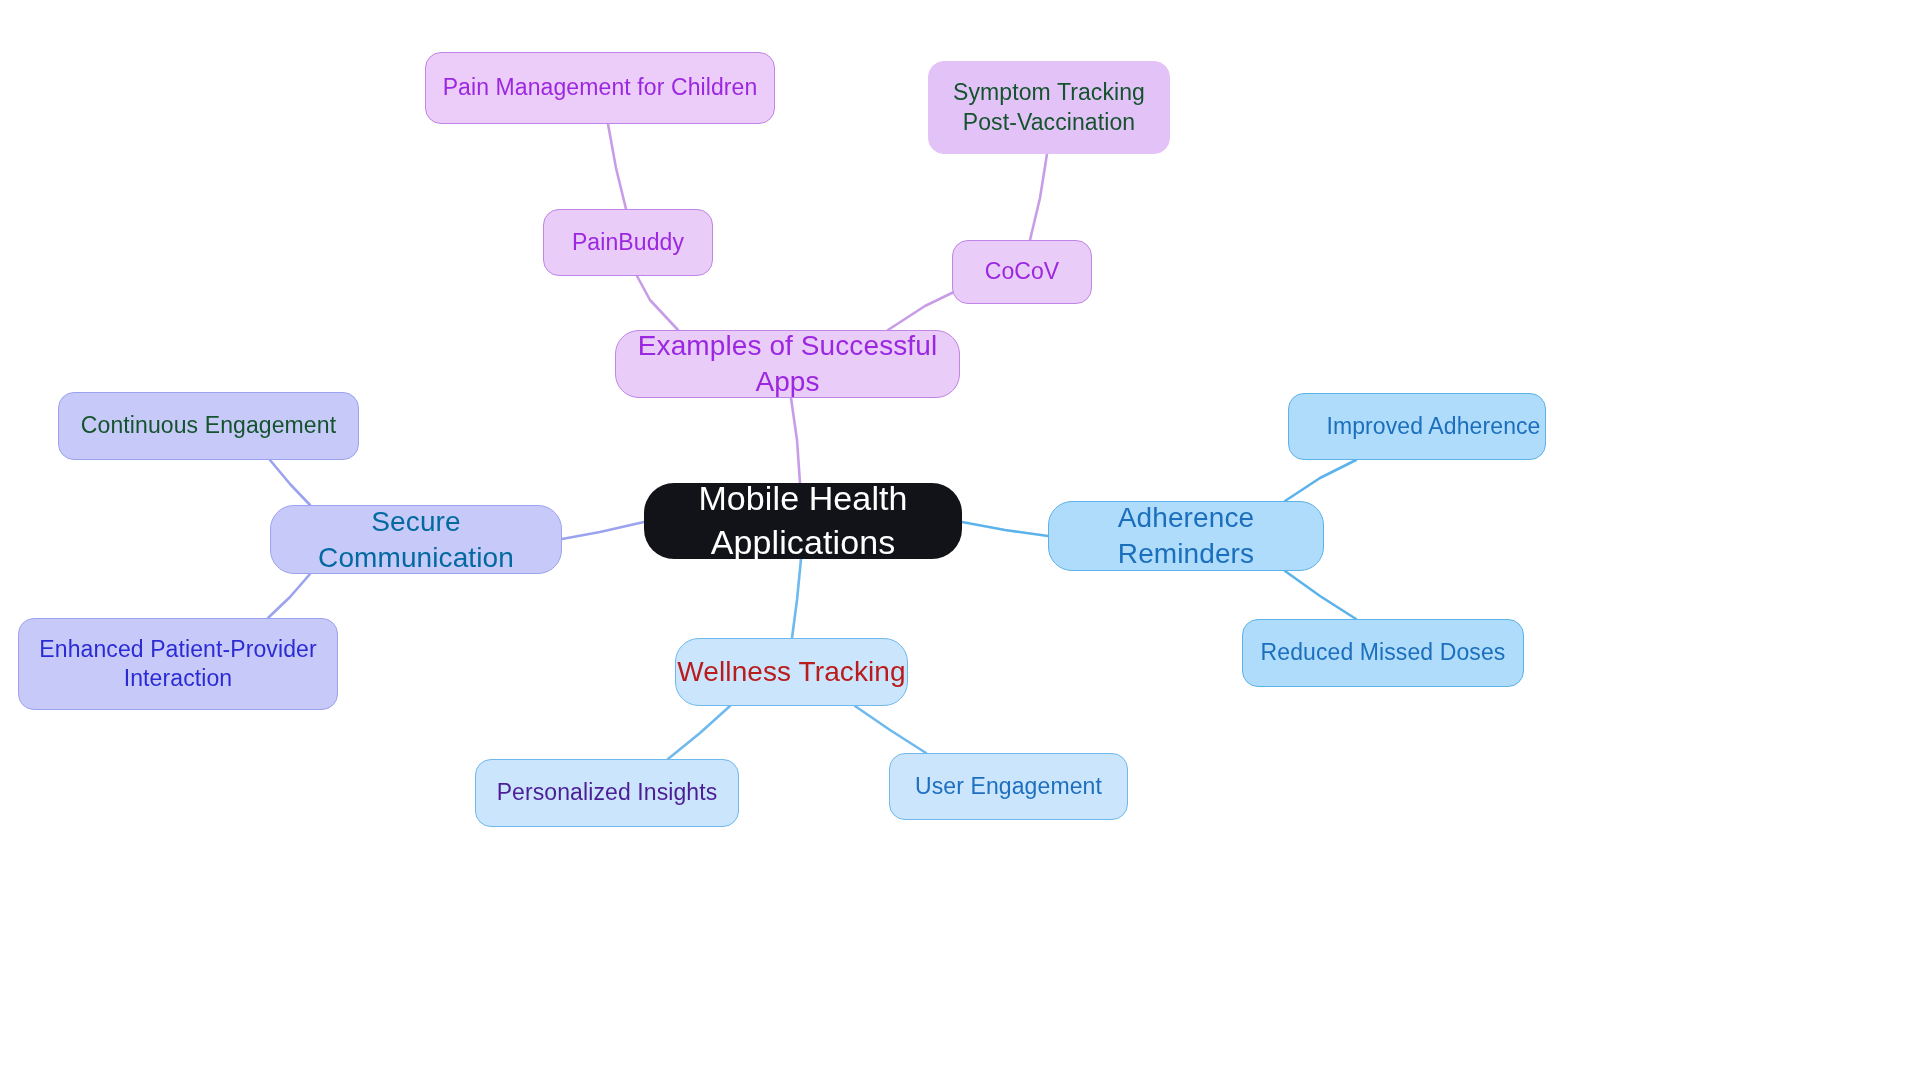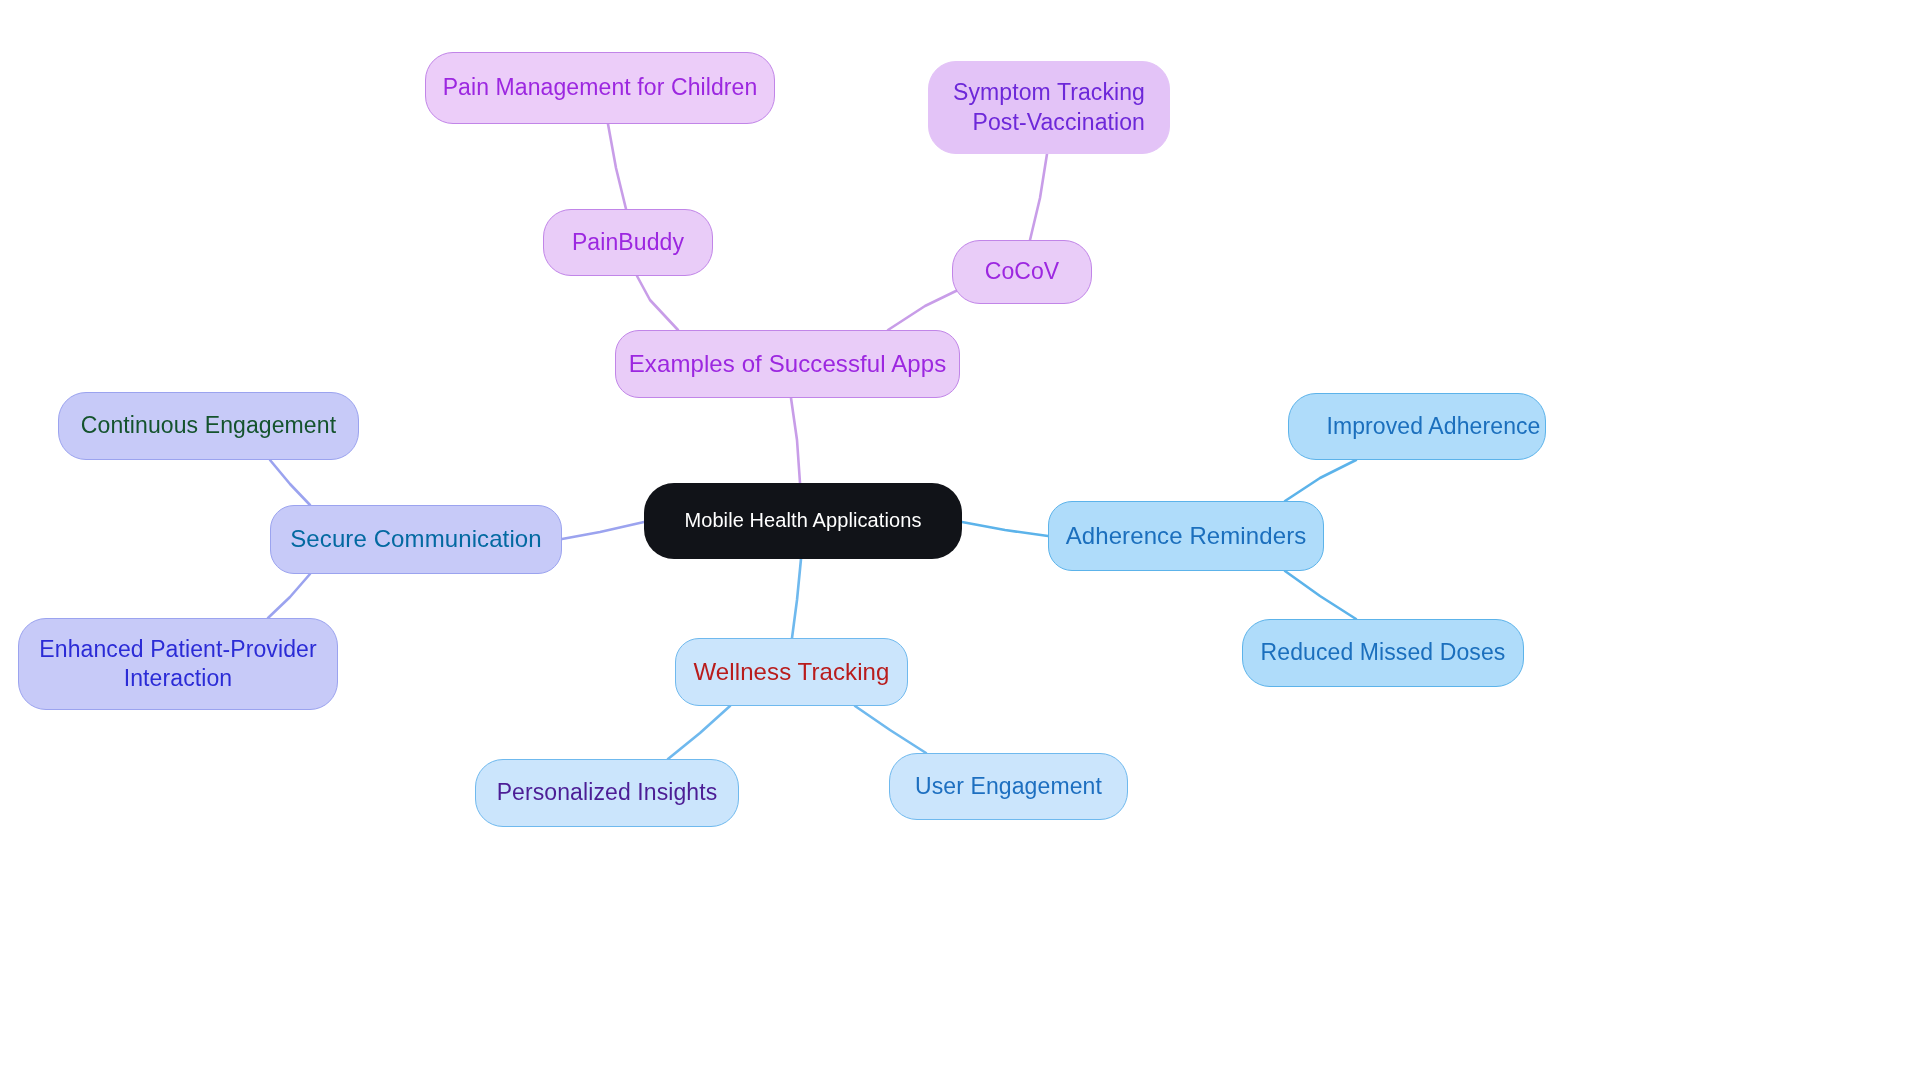--- a/index.html
+++ b/index.html
@@ -32,24 +32,24 @@
     text-align: center;
     border-style: solid;
     border-width: 1.6px;
     line-height: 1.28;
     white-space: pre-line;
     letter-spacing: 0.1px;
   }
   .node-root {
     border-radius: 30px;
     border-width: 0;
-    font-size: 20px;
+    font-size: 34px;
   }
-  .node-branch { border-radius: 24px; font-size: 24px; }
-  .node-leaf   { border-radius: 28px; font-size: 23px; }
+  .node-branch { border-radius: 24px; font-size: 28px; }
+  .node-leaf   { border-radius: 16px; font-size: 23px; }
 </style>
 </head>
 <body>
 
 <div id="canvas">
   <svg id="edges" viewBox="0 0 1920 1083" xmlns="http://www.w3.org/2000/svg">
       <path d="M 800 483 L 797 440 L 791 398" fill="none" stroke="#c89de8" stroke-width="2.6" stroke-linecap="round" stroke-linejoin="round"></path>
       <path d="M 678 330 L 650 300 L 637 276" fill="none" stroke="#c89de8" stroke-width="2.6" stroke-linecap="round" stroke-linejoin="round"></path>
       <path d="M 626 209 L 616 168 L 608 124" fill="none" stroke="#c89de8" stroke-width="2.6" stroke-linecap="round" stroke-linejoin="round"></path>
       <path d="M 888 330 L 925 306 L 958 290" fill="none" stroke="#c89de8" stroke-width="2.6" stroke-linecap="round" stroke-linejoin="round"></path>
@@ -63,21 +63,21 @@
       <path d="M 801 559 L 797 600 L 792 638" fill="none" stroke="#6fb9ee" stroke-width="2.6" stroke-linecap="round" stroke-linejoin="round"></path>
       <path d="M 730 706 L 700 733 L 668 759" fill="none" stroke="#6fb9ee" stroke-width="2.6" stroke-linecap="round" stroke-linejoin="round"></path>
       <path d="M 855 706 L 890 730 L 926 753" fill="none" stroke="#6fb9ee" stroke-width="2.6" stroke-linecap="round" stroke-linejoin="round"></path>
     </svg>
   <div id="nodes">
       <div class="node node-root" style="left: 644px; top: 483px; width: 318px; height: 76px; background: rgb(17, 19, 24); border-color: rgb(17, 19, 24); color: rgb(255, 255, 255);">Mobile Health Applications</div>
       <div class="node node-branch" style="left: 615px; top: 330px; width: 345px; height: 68px; background: rgb(233, 204, 248); border-color: rgb(193, 133, 232); color: rgb(156, 39, 224);">Examples of Successful Apps</div>
       <div class="node node-leaf" style="left: 543px; top: 209px; width: 170px; height: 67px; background: rgb(233, 204, 248); border-color: rgb(193, 133, 232); color: rgb(156, 39, 224);">PainBuddy</div>
       <div class="node node-leaf" style="left: 425px; top: 52px; width: 350px; height: 72px; background: rgb(236, 205, 249); border-color: rgb(193, 133, 232); color: rgb(156, 39, 224);">Pain Management for Children</div>
       <div class="node node-leaf" style="left: 952px; top: 240px; width: 140px; height: 64px; background: rgb(233, 204, 248); border-color: rgb(193, 133, 232); color: rgb(156, 39, 224);">CoCoV</div>
-      <div class="node node-leaf" style="left: 928px; top: 61px; width: 242px; height: 93px; background: rgb(227, 195, 247); border-color: rgb(227, 195, 247); color: #6d28d9; text-align: right;">Symptom Tracking
+      <div class="node node-leaf" style="left: 928px; top: 61px; width: 242px; height: 93px; background: rgb(227, 195, 247); border-color: rgb(227, 195, 247); color: #14532d;">Symptom Tracking
 Post-Vaccination</div>
       <div class="node node-branch" style="left: 270px; top: 505px; width: 292px; height: 69px; background: rgb(199, 202, 248); border-color: rgb(155, 163, 239); color: #0369a1;">Secure Communication</div>
       <div class="node node-leaf" style="left: 58px; top: 392px; width: 301px; height: 68px; background: rgb(199, 202, 248); border-color: rgb(155, 163, 239); color: #14532d;">Continuous Engagement</div>
       <div class="node node-leaf" style="left: 18px; top: 618px; width: 320px; height: 92px; background: rgb(199, 202, 248); border-color: rgb(155, 163, 239); color: rgb(43, 43, 214);">Enhanced Patient-Provider
 Interaction</div>
       <div class="node node-branch" style="left: 1048px; top: 501px; width: 276px; height: 70px; background: rgb(175, 220, 250); border-color: rgb(92, 179, 234); color: rgb(27, 111, 189);">Adherence Reminders</div>
       <div class="node node-leaf" style="left: 1288px; top: 393px; width: 258px; height: 67px; background: rgb(175, 220, 250); border-color: rgb(92, 179, 234); color: rgb(27, 111, 189); padding-left: 33px;">Improved Adherence</div>
       <div class="node node-leaf" style="left: 1242px; top: 619px; width: 282px; height: 68px; background: rgb(175, 220, 250); border-color: rgb(92, 179, 234); color: rgb(27, 111, 189);">Reduced Missed Doses</div>
       <div class="node node-branch" style="left: 675px; top: 638px; width: 233px; height: 68px; background: rgb(203, 229, 252); border-color: rgb(111, 185, 238); color: #b91c1c;">Wellness Tracking</div>
       <div class="node node-leaf" style="left: 475px; top: 759px; width: 264px; height: 68px; background: rgb(203, 229, 252); border-color: rgb(111, 185, 238); color: #4c1d95;">Personalized Insights</div>

